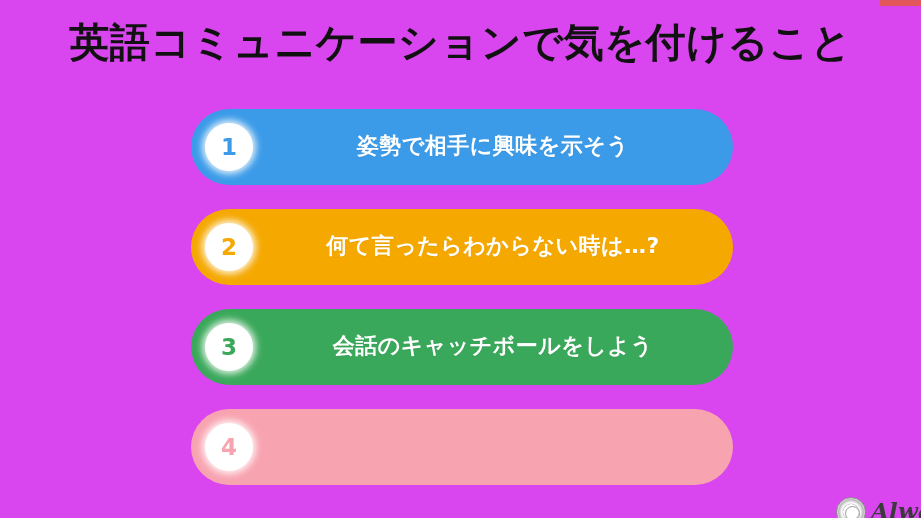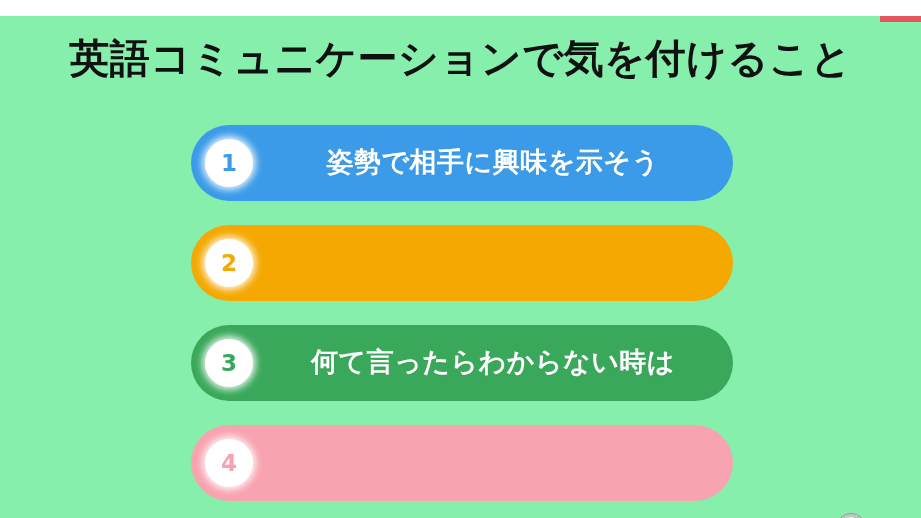--- a/index.html
+++ b/index.html
@@ -11,22 +11,21 @@
     height: 518px;
     background: #ffffff;
     font-family: "DejaVu Sans", "Liberation Sans", sans-serif;
     overflow: hidden;
     position: relative;
   }
 
   #slide {
     position: absolute;
     inset: 0;
-    background: #86efac;
-    margin-top: 16px;
+    background: #d946ef;
   }
 
   
   .accent-bar {
     position: absolute;
     top: 0px;
     left: 880px;
     width: 41px;
     height: 6px;
     background: #e2565c;
@@ -87,21 +86,21 @@
   .pill-label {
     position: absolute;
     left: 76px;
     right: 14px;
     top: 0;
     height: 73px;
     display: flex;
     align-items: center;
     justify-content: center;
     color: #ffffff;
-    font-size: 27px;
+    font-size: 22px;
     font-weight: bold;
     letter-spacing: 0.5px;
     white-space: nowrap;
     text-shadow: 0 1px 1px rgba(0,0,0,0.06);
     font-family: "DejaVu Sans", "Liberation Sans", sans-serif;
   }
 
   
   .logo-mark {
     position: absolute;
@@ -156,27 +155,28 @@
       <div class="pill-badge" style="color: rgb(59, 155, 232);">
         <span>1</span>
       </div>
       <div class="pill-label">姿勢で相手に興味を示そう</div>
     </div>
 
     <div class="pill-row" style="background: rgb(245, 168, 0);">
       <div class="pill-badge" style="color: rgb(245, 168, 0);">
         <span>2</span>
       </div>
+      <div class="pill-label">何て言ったらわからない時は…?</div>
     </div>
 
     <div class="pill-row" style="background: rgb(58, 168, 90);">
       <div class="pill-badge" style="color: rgb(58, 168, 90);">
         <span>3</span>
       </div>
-      <div class="pill-label">何て言ったらわからない時は</div>
+      <div class="pill-label">会話のキャッチボールをしよう</div>
     </div>
 
     <div class="pill-row" style="background: rgb(248, 163, 176);">
       <div class="pill-badge" style="color: rgb(248, 163, 176);">
         <span>4</span>
       </div>
     </div>
 
   </div>
 

